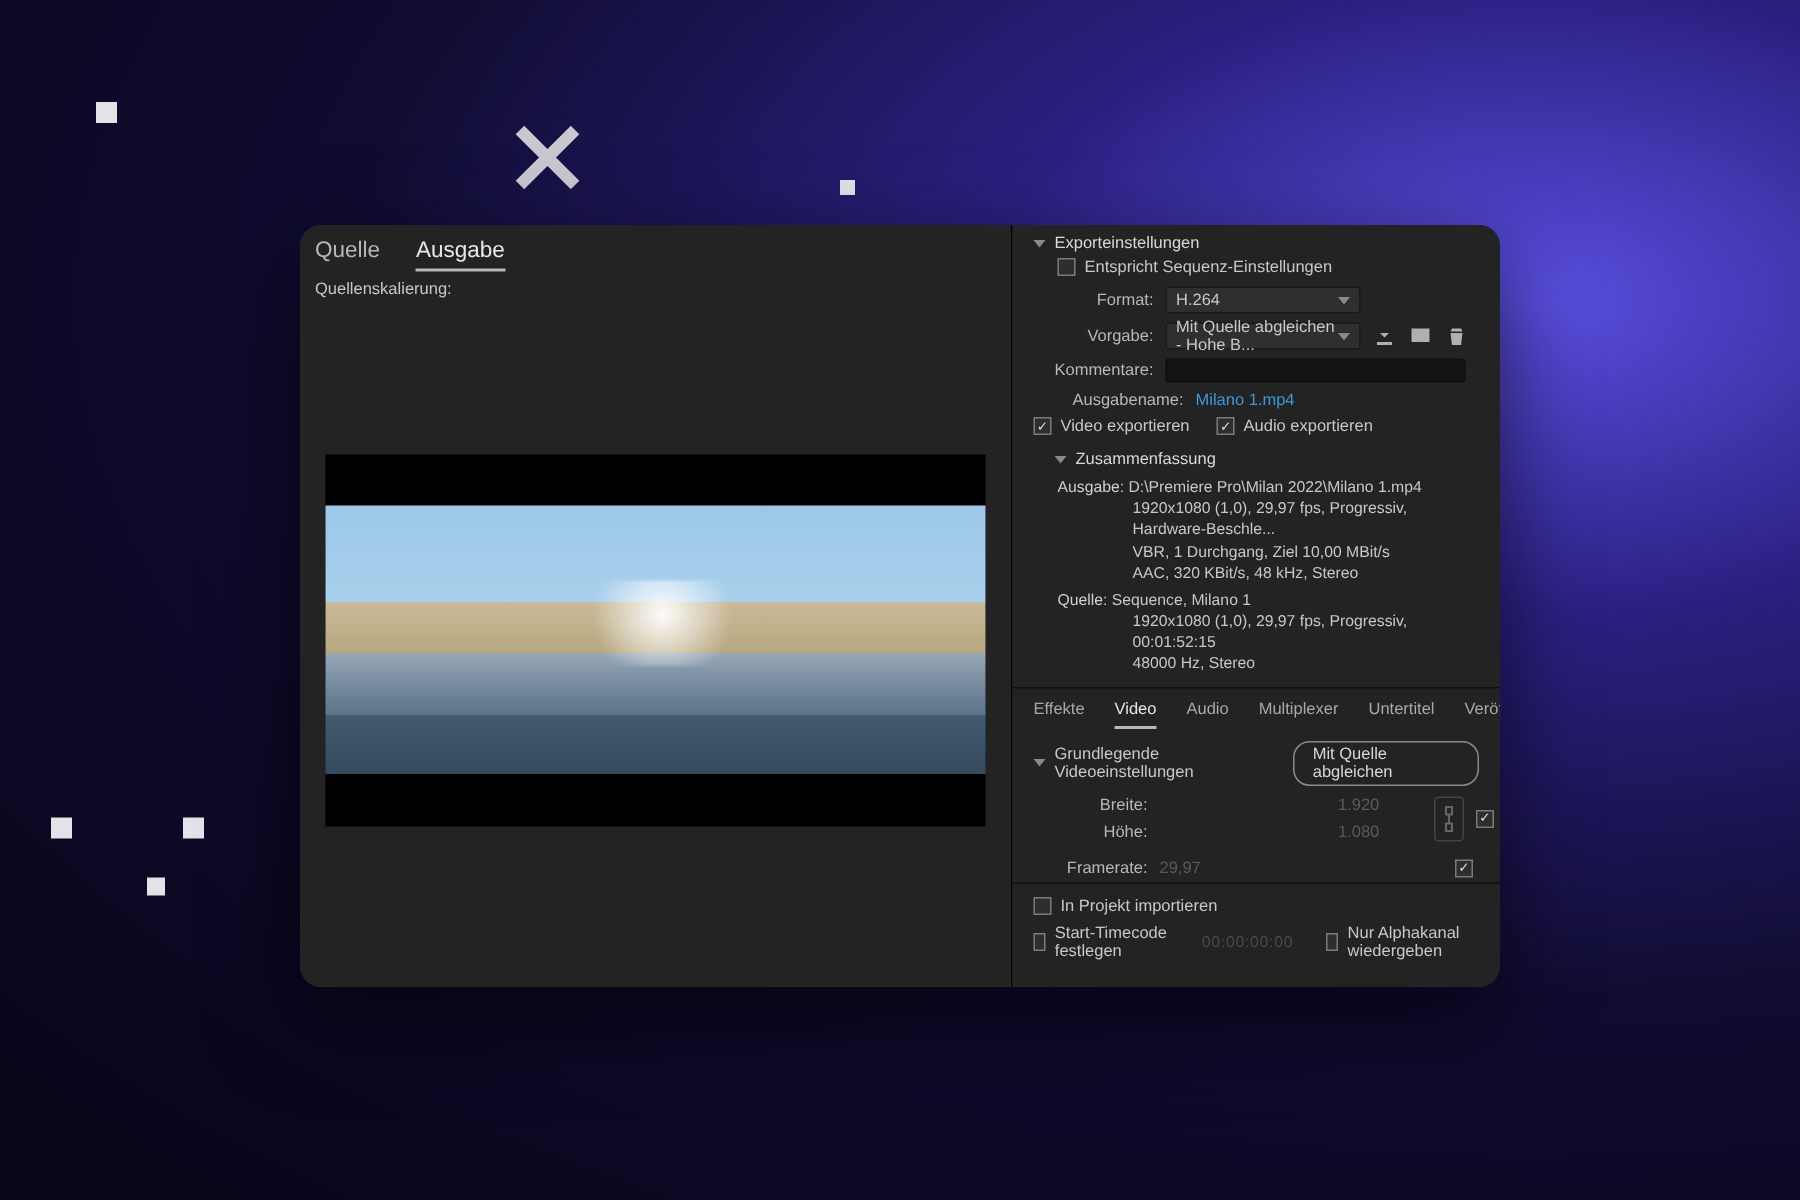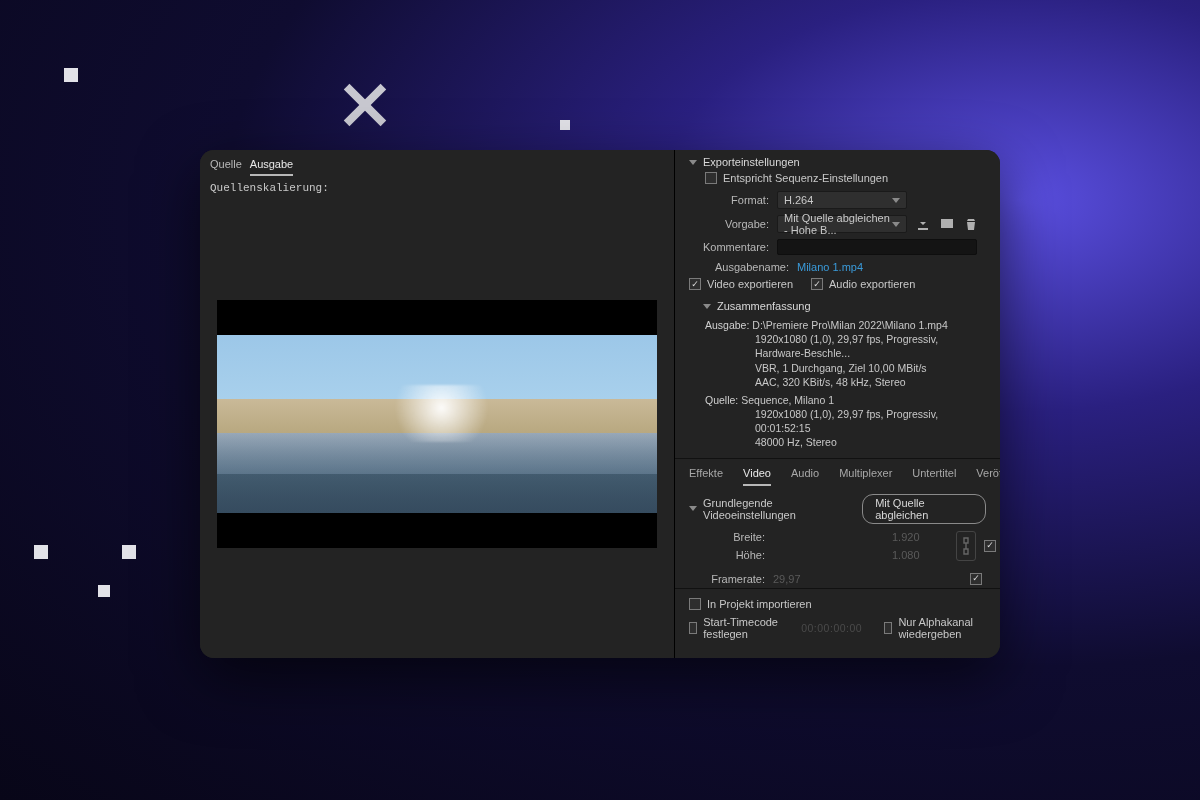--- a/index.html
+++ b/index.html
@@ -47,24 +47,24 @@
     display: flex; flex-direction: column;
   }
   .pane-right {
     flex: 1; height: 100%;
     background: #232323;
     display: flex; flex-direction: column;
     overflow: hidden;
   }
 
   
-  .left-tabs { display: flex; gap: 8px; padding: 6px 10px 0 10px; font-size: 11px; }
+  .left-tabs { display: flex; gap: 24px; padding: 6px 10px 0 10px; font-size: 15px; }
   .left-tabs .tab { padding: 2px 0 4px 0; color: #b8b8b8; cursor: pointer; }
   .left-tabs .tab.active { color: #e8e8e8; border-bottom: 2px solid #b8b8b8; }
-  .scale-row { display:flex; align-items:center; gap:6px; padding: 6px 10px; font-size: 11px; font-family: Liberation Mono, monospace; }
+  .scale-row { display:flex; align-items:center; gap:6px; padding: 6px 10px; font-size: 11px; }
   .scale-row .sel {
     flex:0 0 220px; height:18px; background:#313131; border:1px solid #1a1a1a;
     display:flex; align-items:center; padding:0 6px; justify-content:space-between;
     color:#c8c8c8; border-radius:2px;
   }
   .chev { width:0;height:0;border-left:4px solid transparent;border-right:4px solid transparent;border-top:5px solid #8a8a8a; }
 
   .preview-wrap { flex:1; display:flex; align-items:center; justify-content:center; padding: 30px 12px 40px 12px; }
   .preview-frame {
     width: 440px; height: 248px; background: #000;

